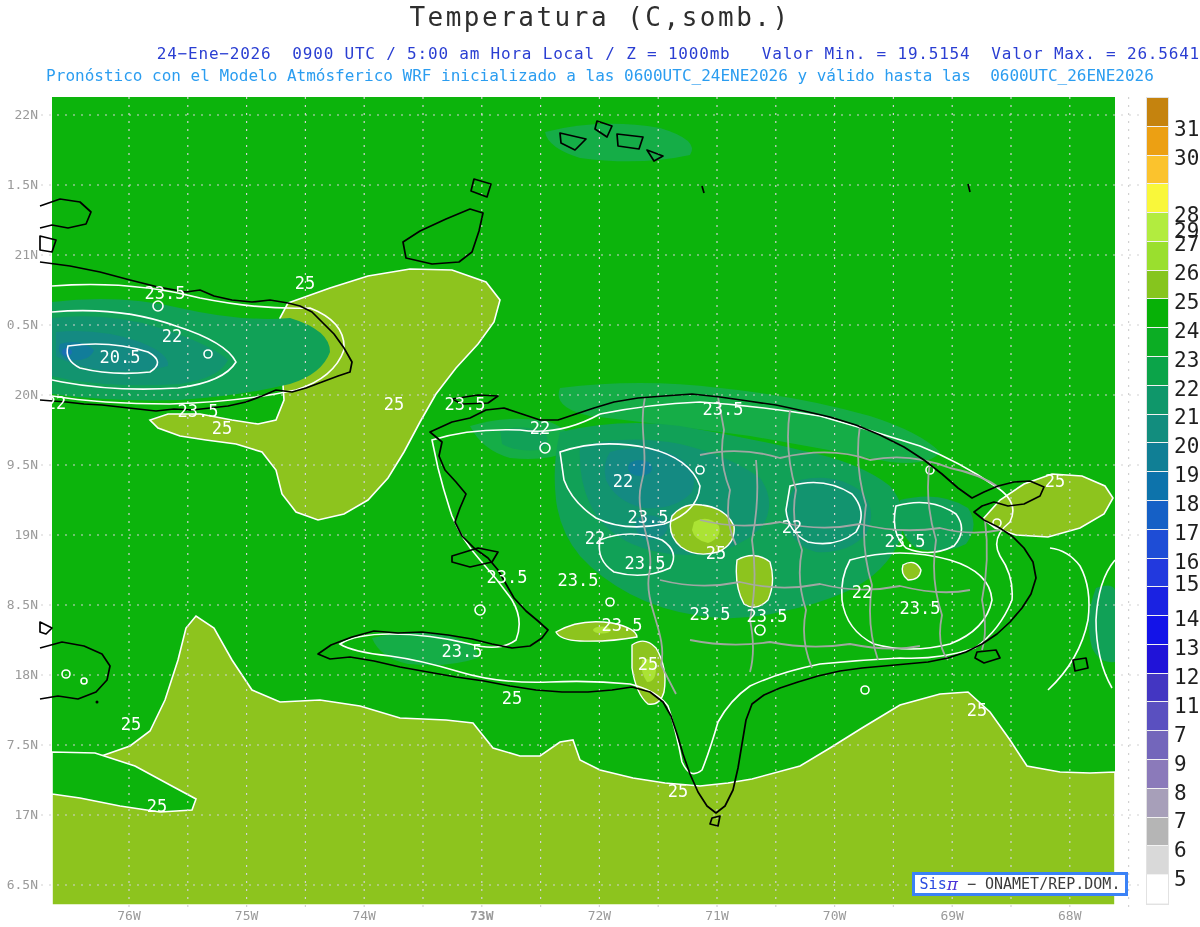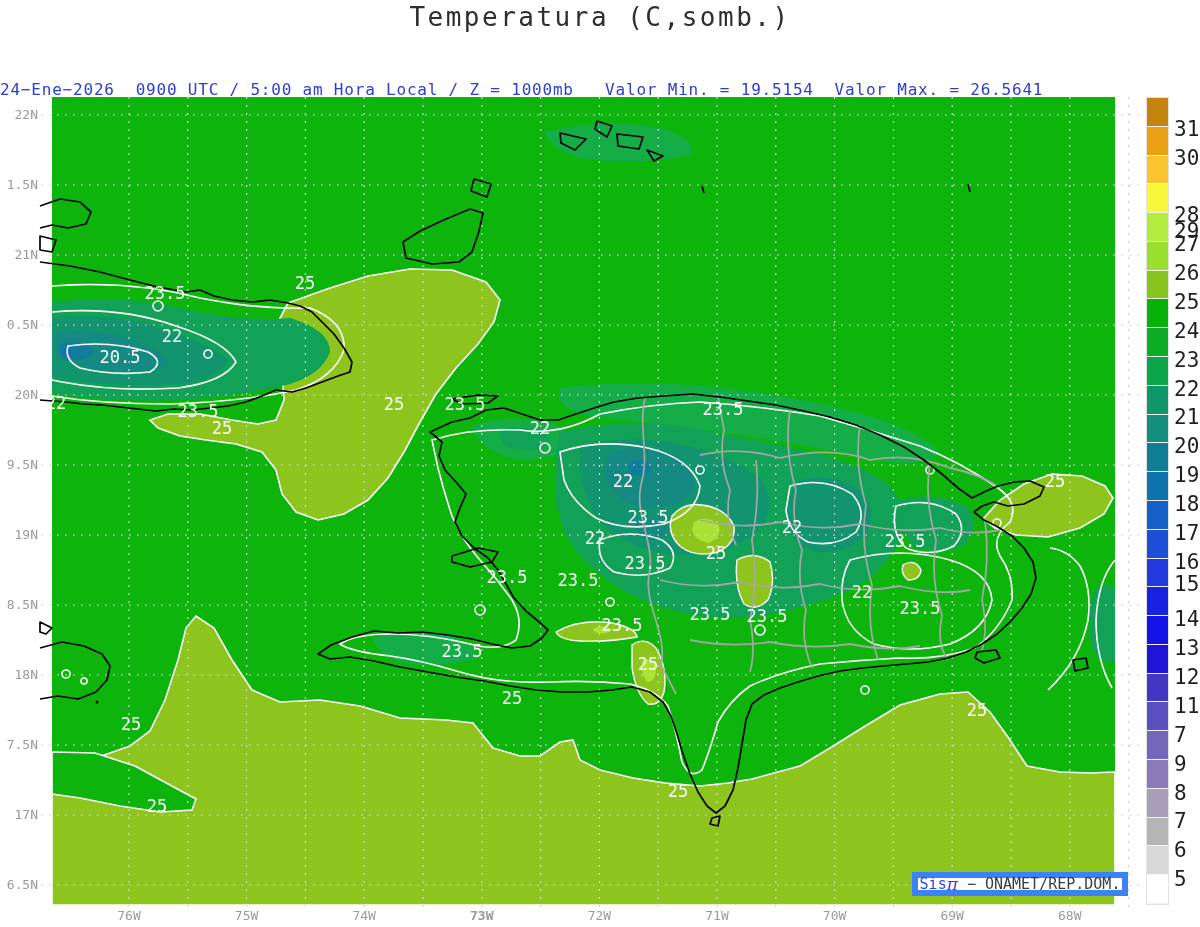--- a/index.html
+++ b/index.html
@@ -1,48 +1,49 @@
 <!DOCTYPE html>
 <html style="--c-title: #2e2e2e; --c-sub1: #2a3ed2; --c-sub2: #2b9df0; --c-axis: #9a9a9a; --c-cbarlabel: #1f1f1f; --c-grid: #d2d2d2; --c-bg24: #0cb40c; --c-w25: #8dc41e; --c-w26: #abe334; --c-e2324: #15ad47; --c-t2223: #11a157; --c-t2122: #12946f; --c-t2021: #148a82; --c-t1920: #117d9a; --c-t1819: #1a6fb4; --c-coast: #000000; --c-prov: #a8a8a8; --c-contour: #ffffff;"><head>
 <meta charset="utf-8">
 <style>
   html,body{margin:0;padding:0;background:#fff;}
   .page{position:relative;width:1200px;height:927px;background:#ffffff;overflow:hidden;
         font-family:"DejaVu Sans Mono",monospace;border-radius:18px;}
   .title{position:absolute;top:2px;left:0;width:1200px;text-align:center;
          font-size:26px;letter-spacing:2.5px;color:var(--c-title);white-space:pre;}
-  .sub1{position:absolute;top:44px;left:0;width:1200px;text-align:left;
-        font-size:16px;letter-spacing:0.8px;color:var(--c-sub1);white-space:pre;margin-top:36px;}
+  .sub1{position:absolute;top:44px;left:0;width:1200px;text-align:right;
+        font-size:16px;letter-spacing:0.8px;color:var(--c-sub1);white-space:pre;}
   .sub2{position:absolute;top:66px;left:0;width:1200px;text-align:center;
         font-size:16px;color:var(--c-sub2);white-space:pre;}
   svg.map{position:absolute;left:0;top:0;width:1200px;height:927px;}
   .axis-label{position:absolute;font-size:13px;color:var(--c-axis);}
   .axis-label.lat{left:0;width:38px;text-align:right;}
   .axis-label.lon{width:60px;text-align:center;top:908px;}
   .cbar{position:absolute;left:1146px;top:97px;width:23px;height:808px;
         display:flex;flex-direction:column;border:1px solid #e2e2e2;box-sizing:border-box;}
   .cbar-block{width:100%;flex:1 1 auto;border-bottom:1px solid #f2f2f2;}
   .cbar-label{position:absolute;left:1174px;font-size:21px;color:var(--c-cbarlabel);}
   .clabel{position:absolute;transform:translate(-50%,-50%);font-size:17px;
           color:#ffffff;white-space:pre;}
   .badge{position:absolute;left:912px;top:872px;width:216px;height:24px;
-         background:#ffffff;border:6px solid #3b82f6;box-sizing:border-box;
+         background:#ffffff;border:3px solid #3b82f6;box-sizing:border-box;
          display:flex;align-items:center;justify-content:center;
          font-size:15px;white-space:pre;}
   .badge .sis{color:#2a4be0;}
   .badge .pi{color:#4b33d8;font-family:"DejaVu Serif",serif;font-style:italic;font-size:17px;}
   .badge .credit{color:#3c3c3c;}
 </style>
 </head>
 <body>
 
 <div class="page">
 
   <div class="title">Temperatura (C,somb.)</div>
   <div class="sub1">24−Ene−2026  0900 UTC / 5:00 am Hora Local / Z = 1000mb   Valor Min. = 19.5154  Valor Max. = 26.5641</div>
+  <div class="sub2">Pronóstico con el Modelo Atmósferico WRF inicializado a las 0600UTC_24ENE2026 y válido hasta las  0600UTC_26ENE2026</div>
 
   <svg class="map" viewBox="0 0 1200 927">
     <defs>
       <clipPath id="mapclip">
           <rect x="52" y="97" width="1063" height="808"></rect>
         </clipPath>
     </defs>
 
     <g clip-path="url(#mapclip)">
       <rect x="52" y="97" width="1063" height="808" style="fill:var(--c-bg24)"></rect>

